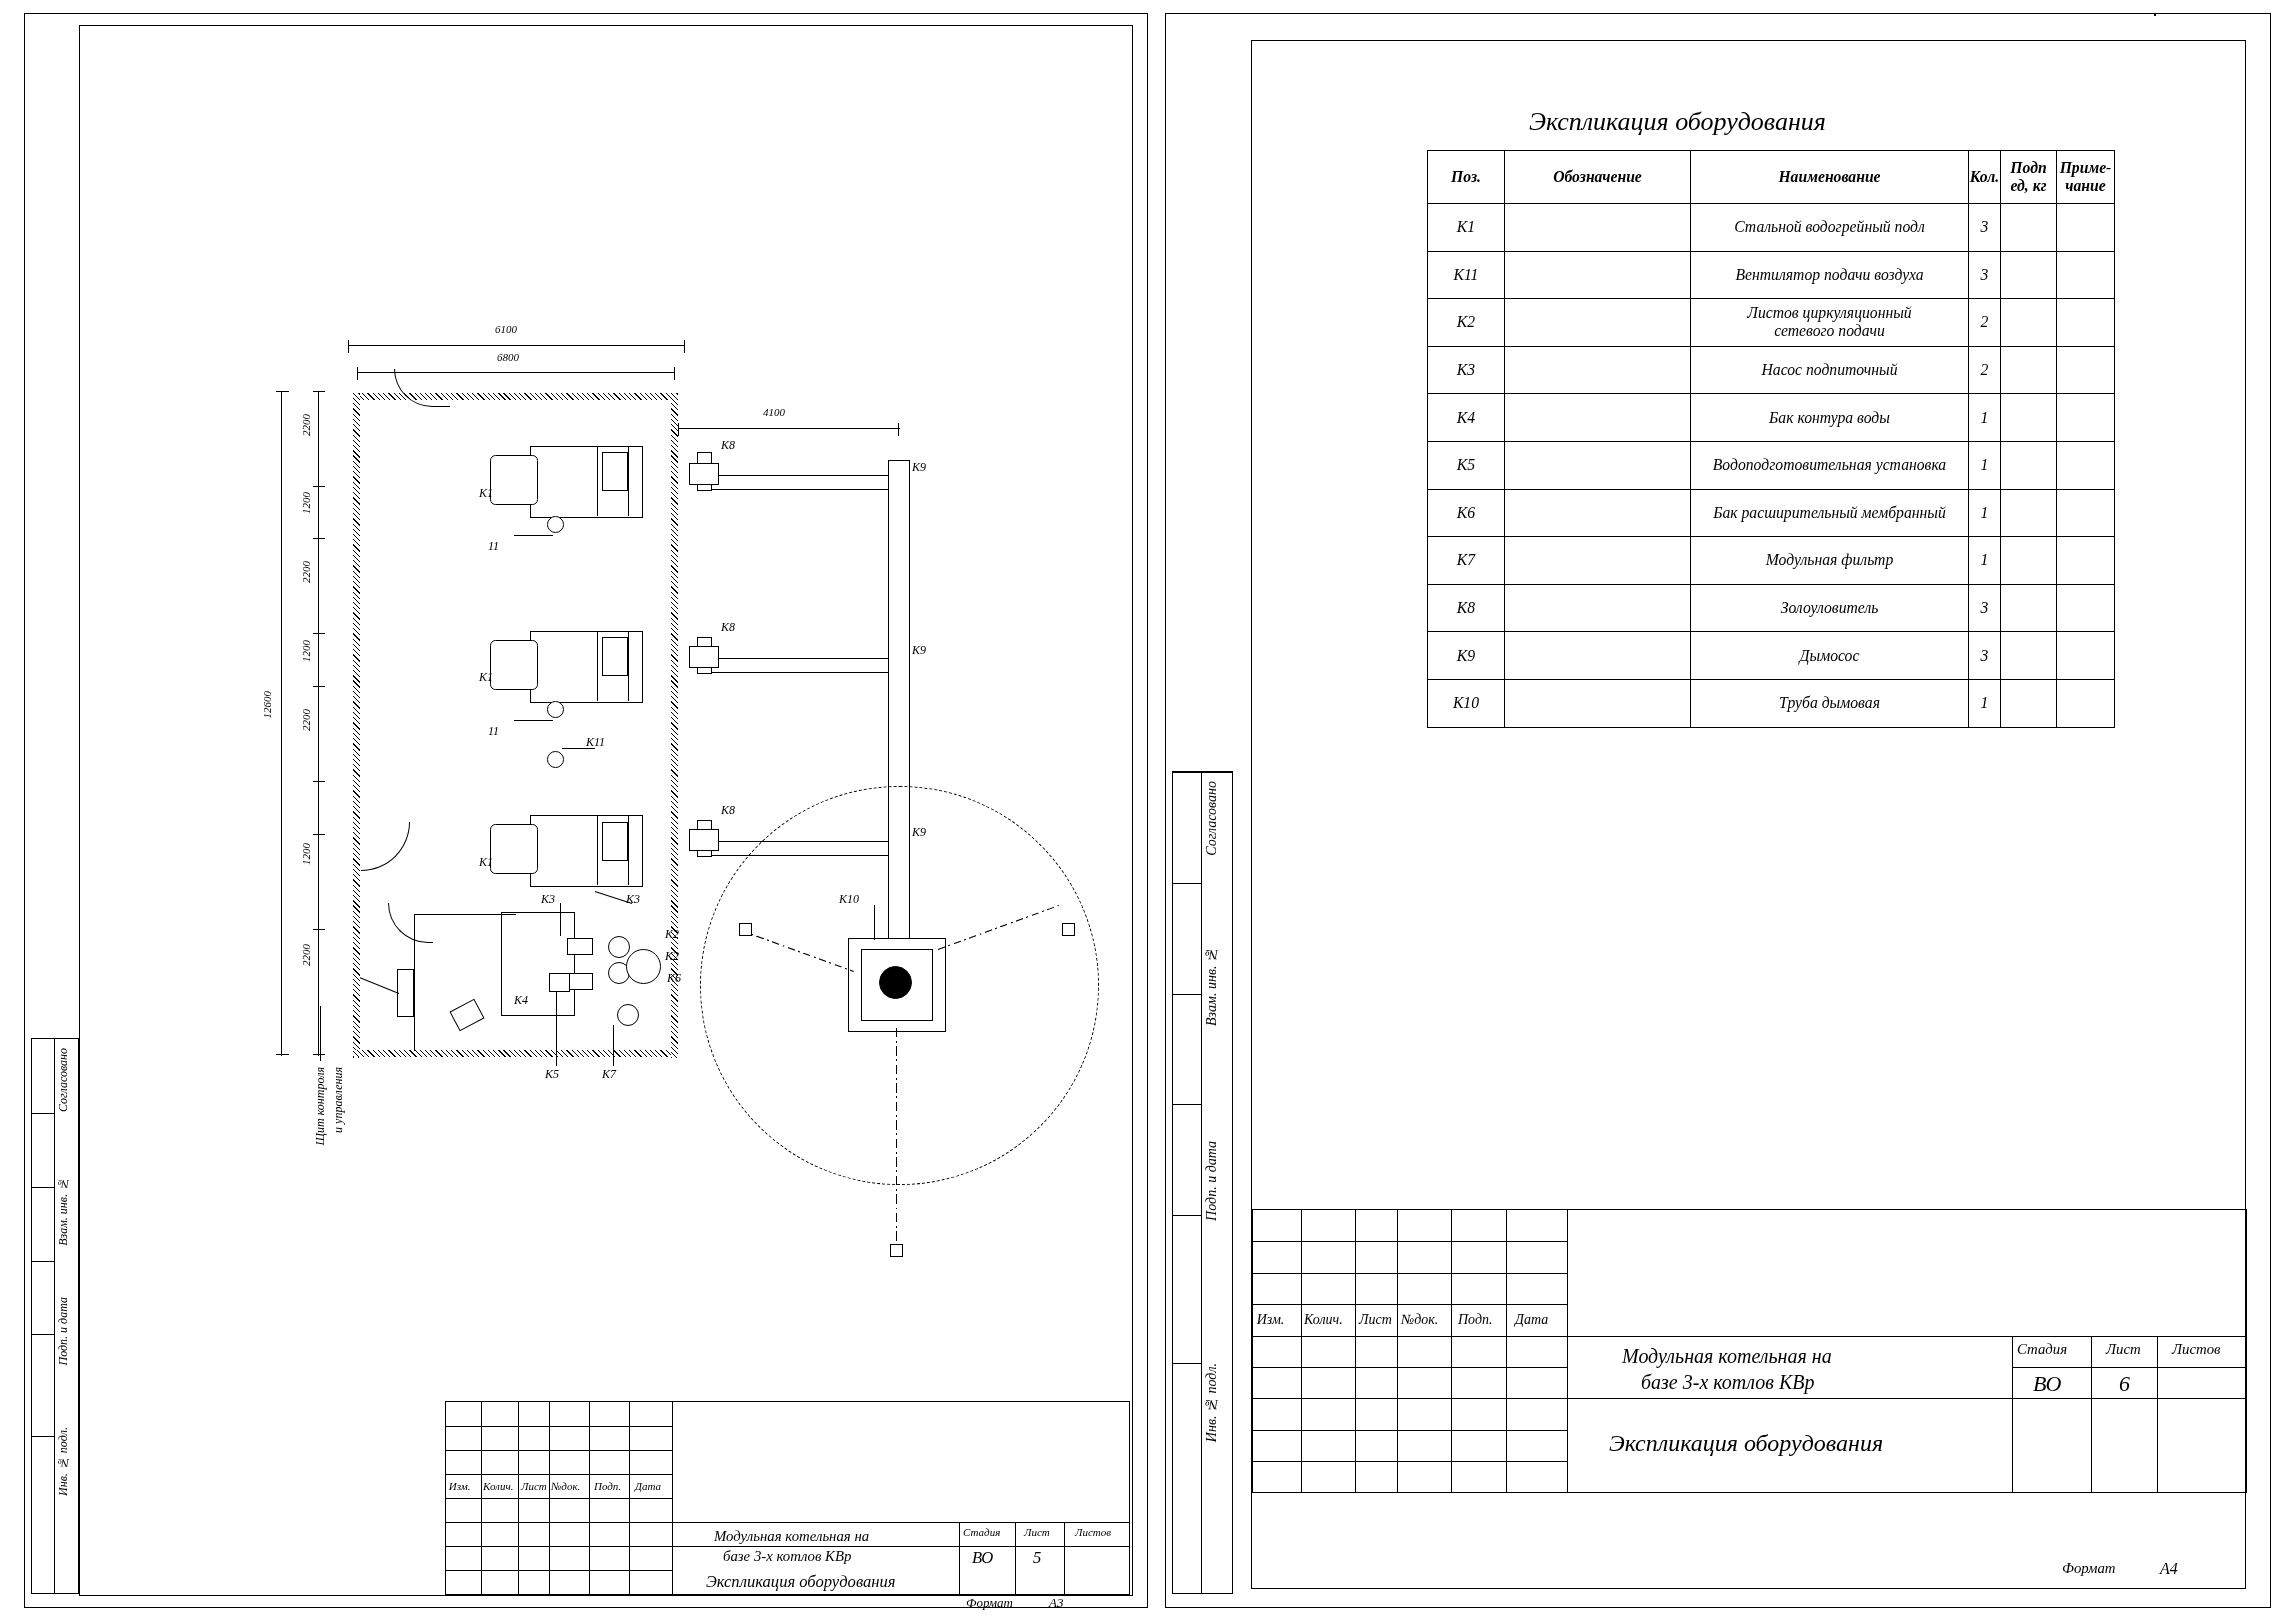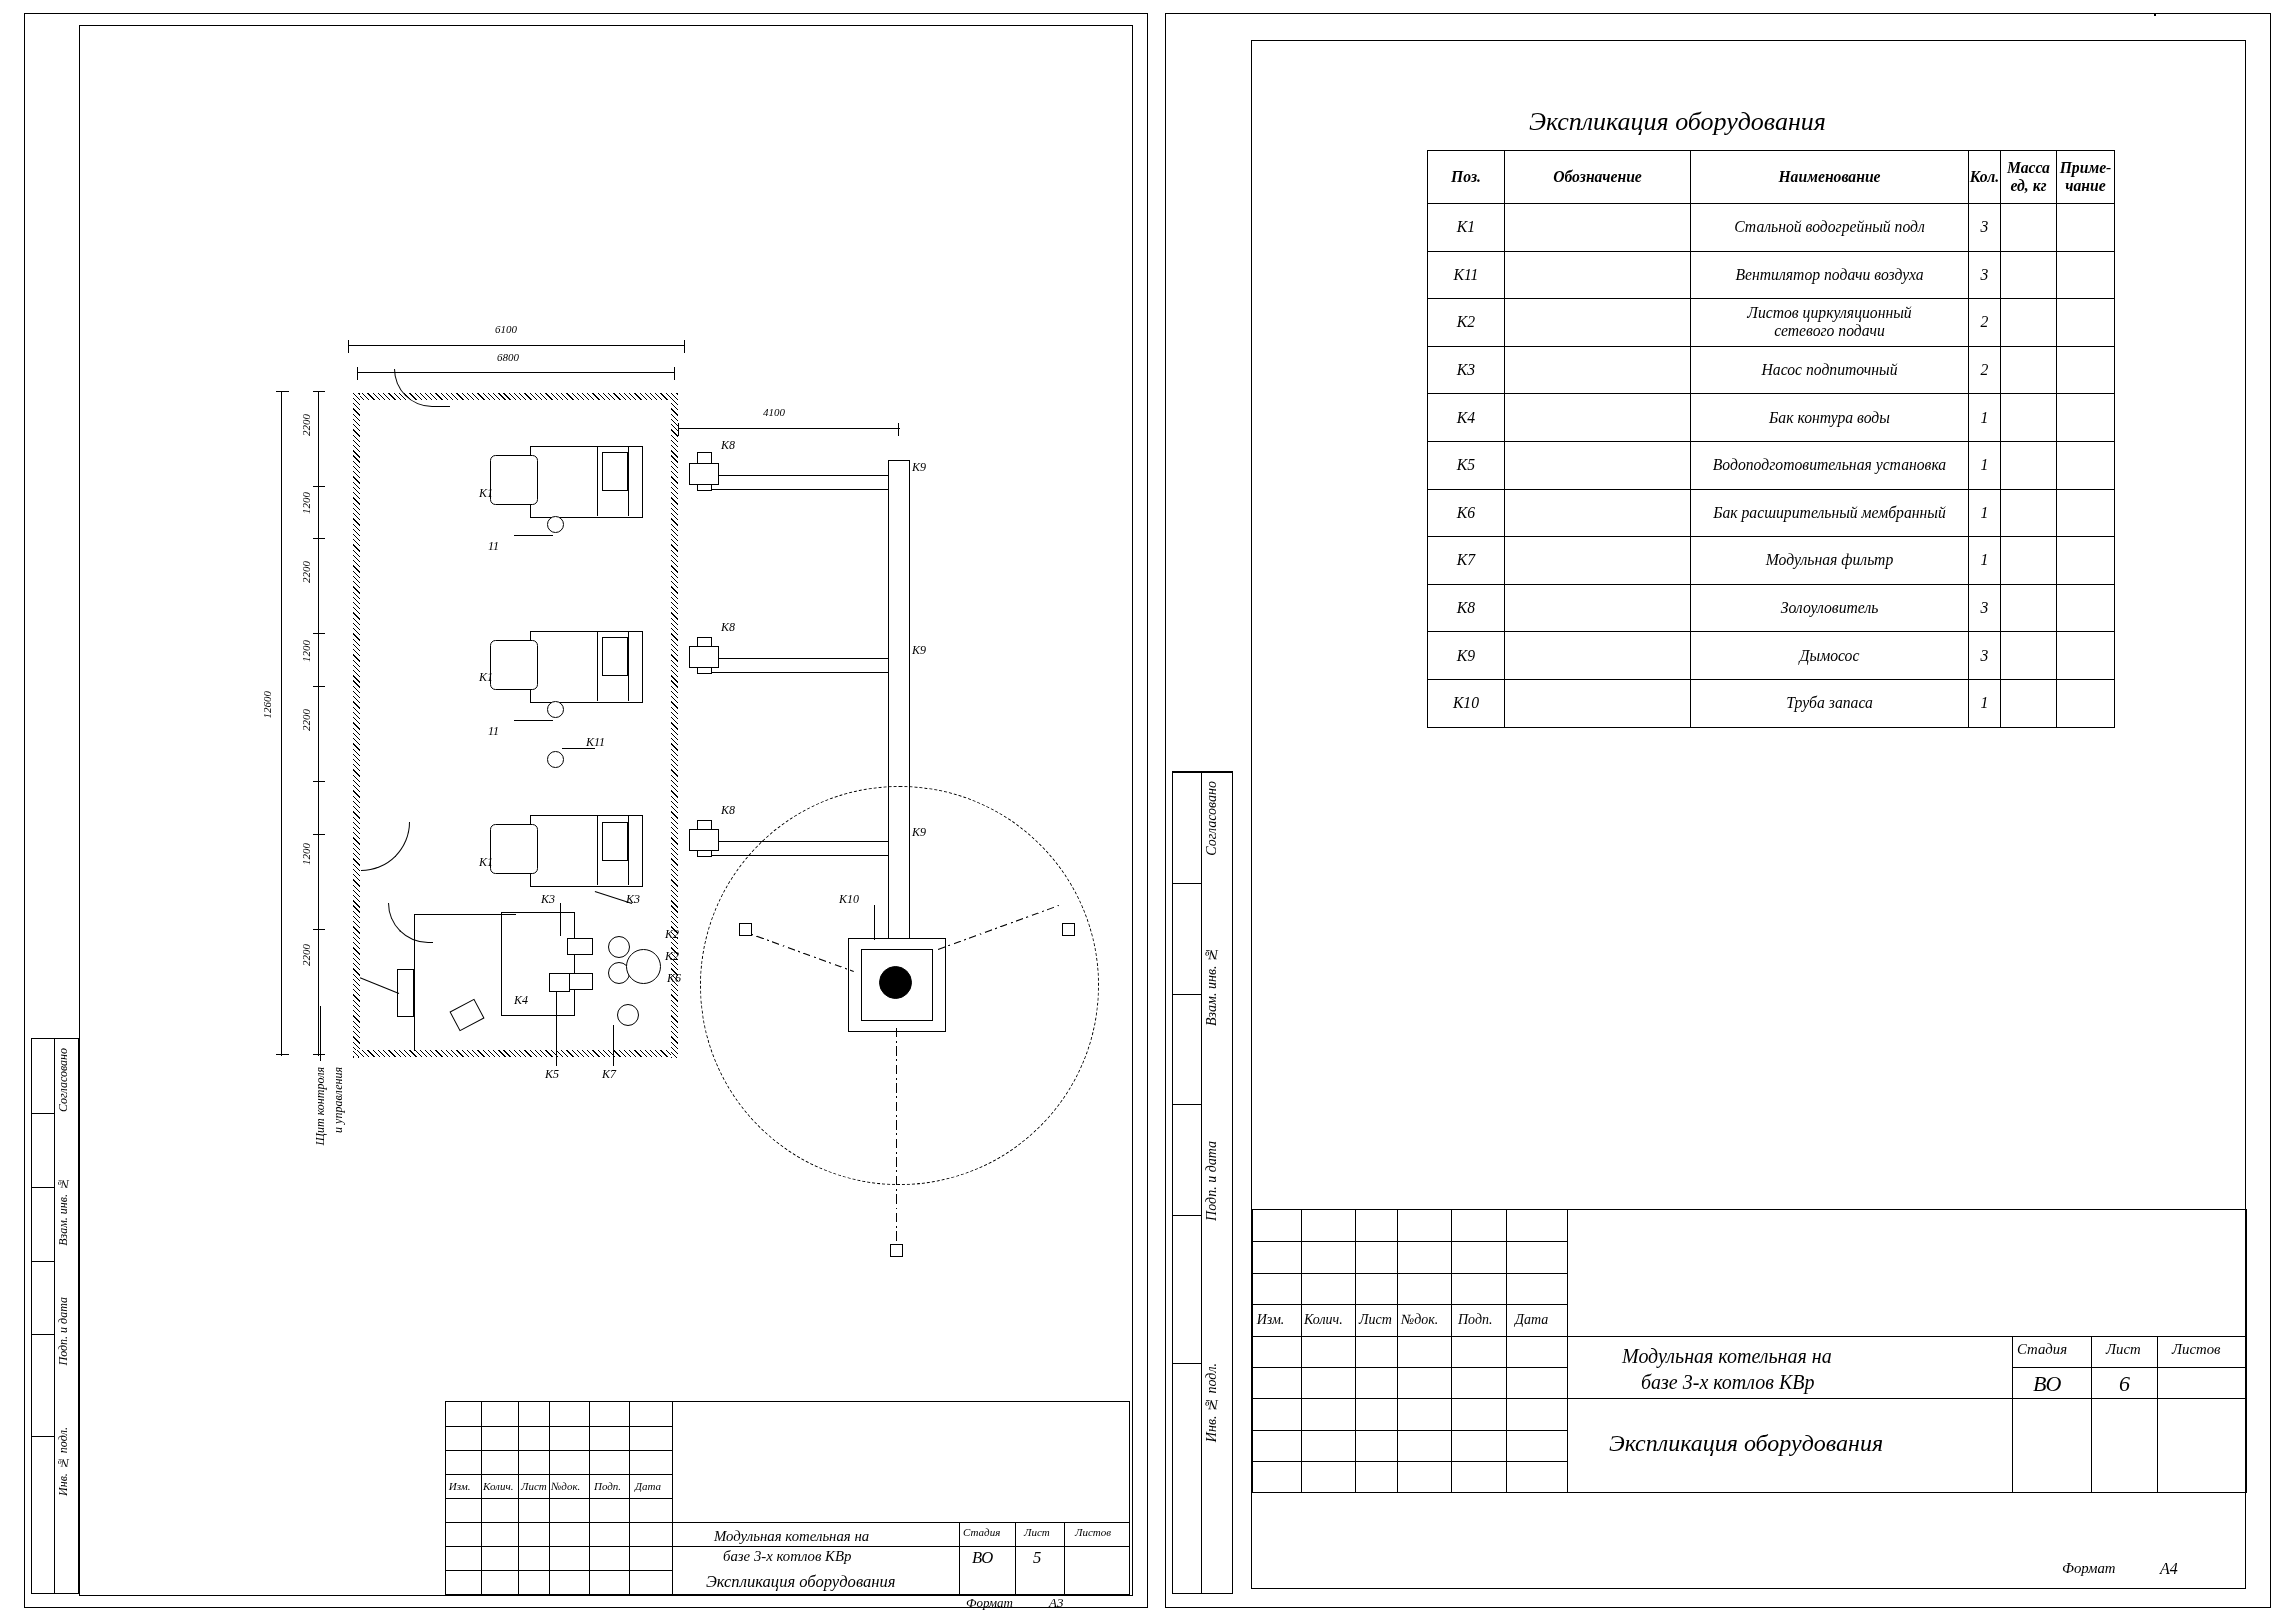--- a/index.html
+++ b/index.html
@@ -286,21 +286,21 @@
       <div class="txt" id="expTitle" style="left:277px;top:66px;">Экспликация оборудования</div>
 
       <table class="tbl" id="expTable" style="left:175px;top:109px;">
         <thead>
           <tr>
             <th style="width:76px;height:52px;">Поз.</th>
             <th style="width:185px;">Обозначение</th>
             <th style="width:277px;">Наименование</th>
             <th style="width:31px;">Кол.</th>
             <th style="width:55px;">
-              <div>Масса</div>
+              <div>Подп</div>
               <div>ед, кг</div>
             </th>
             <th style="width:57px;">
               <div>Приме-</div>
               <div>чание</div>
             </th>
           </tr>
         </thead>
         <tbody id="expBody">
             <tr>
@@ -401,21 +401,21 @@
                 <div>Дымосос</div>
               </td>
               <td style="height: 41px;">3</td>
               <td style="height: 41px;"></td>
               <td style="height: 41px;"></td>
             </tr>
             <tr>
               <td style="height: 41px;">К10</td>
               <td style="height: 41px;"></td>
               <td>
-                <div>Труба запаса</div>
+                <div>Труба дымовая</div>
               </td>
               <td style="height: 41px;">1</td>
               <td style="height: 41px;"></td>
               <td style="height: 41px;"></td>
             </tr>
           </tbody>
       </table>
 
       <div style="position:absolute;left:0px;top:1168px;width:993px;height:282px;border:1.8px solid #000;">
 

